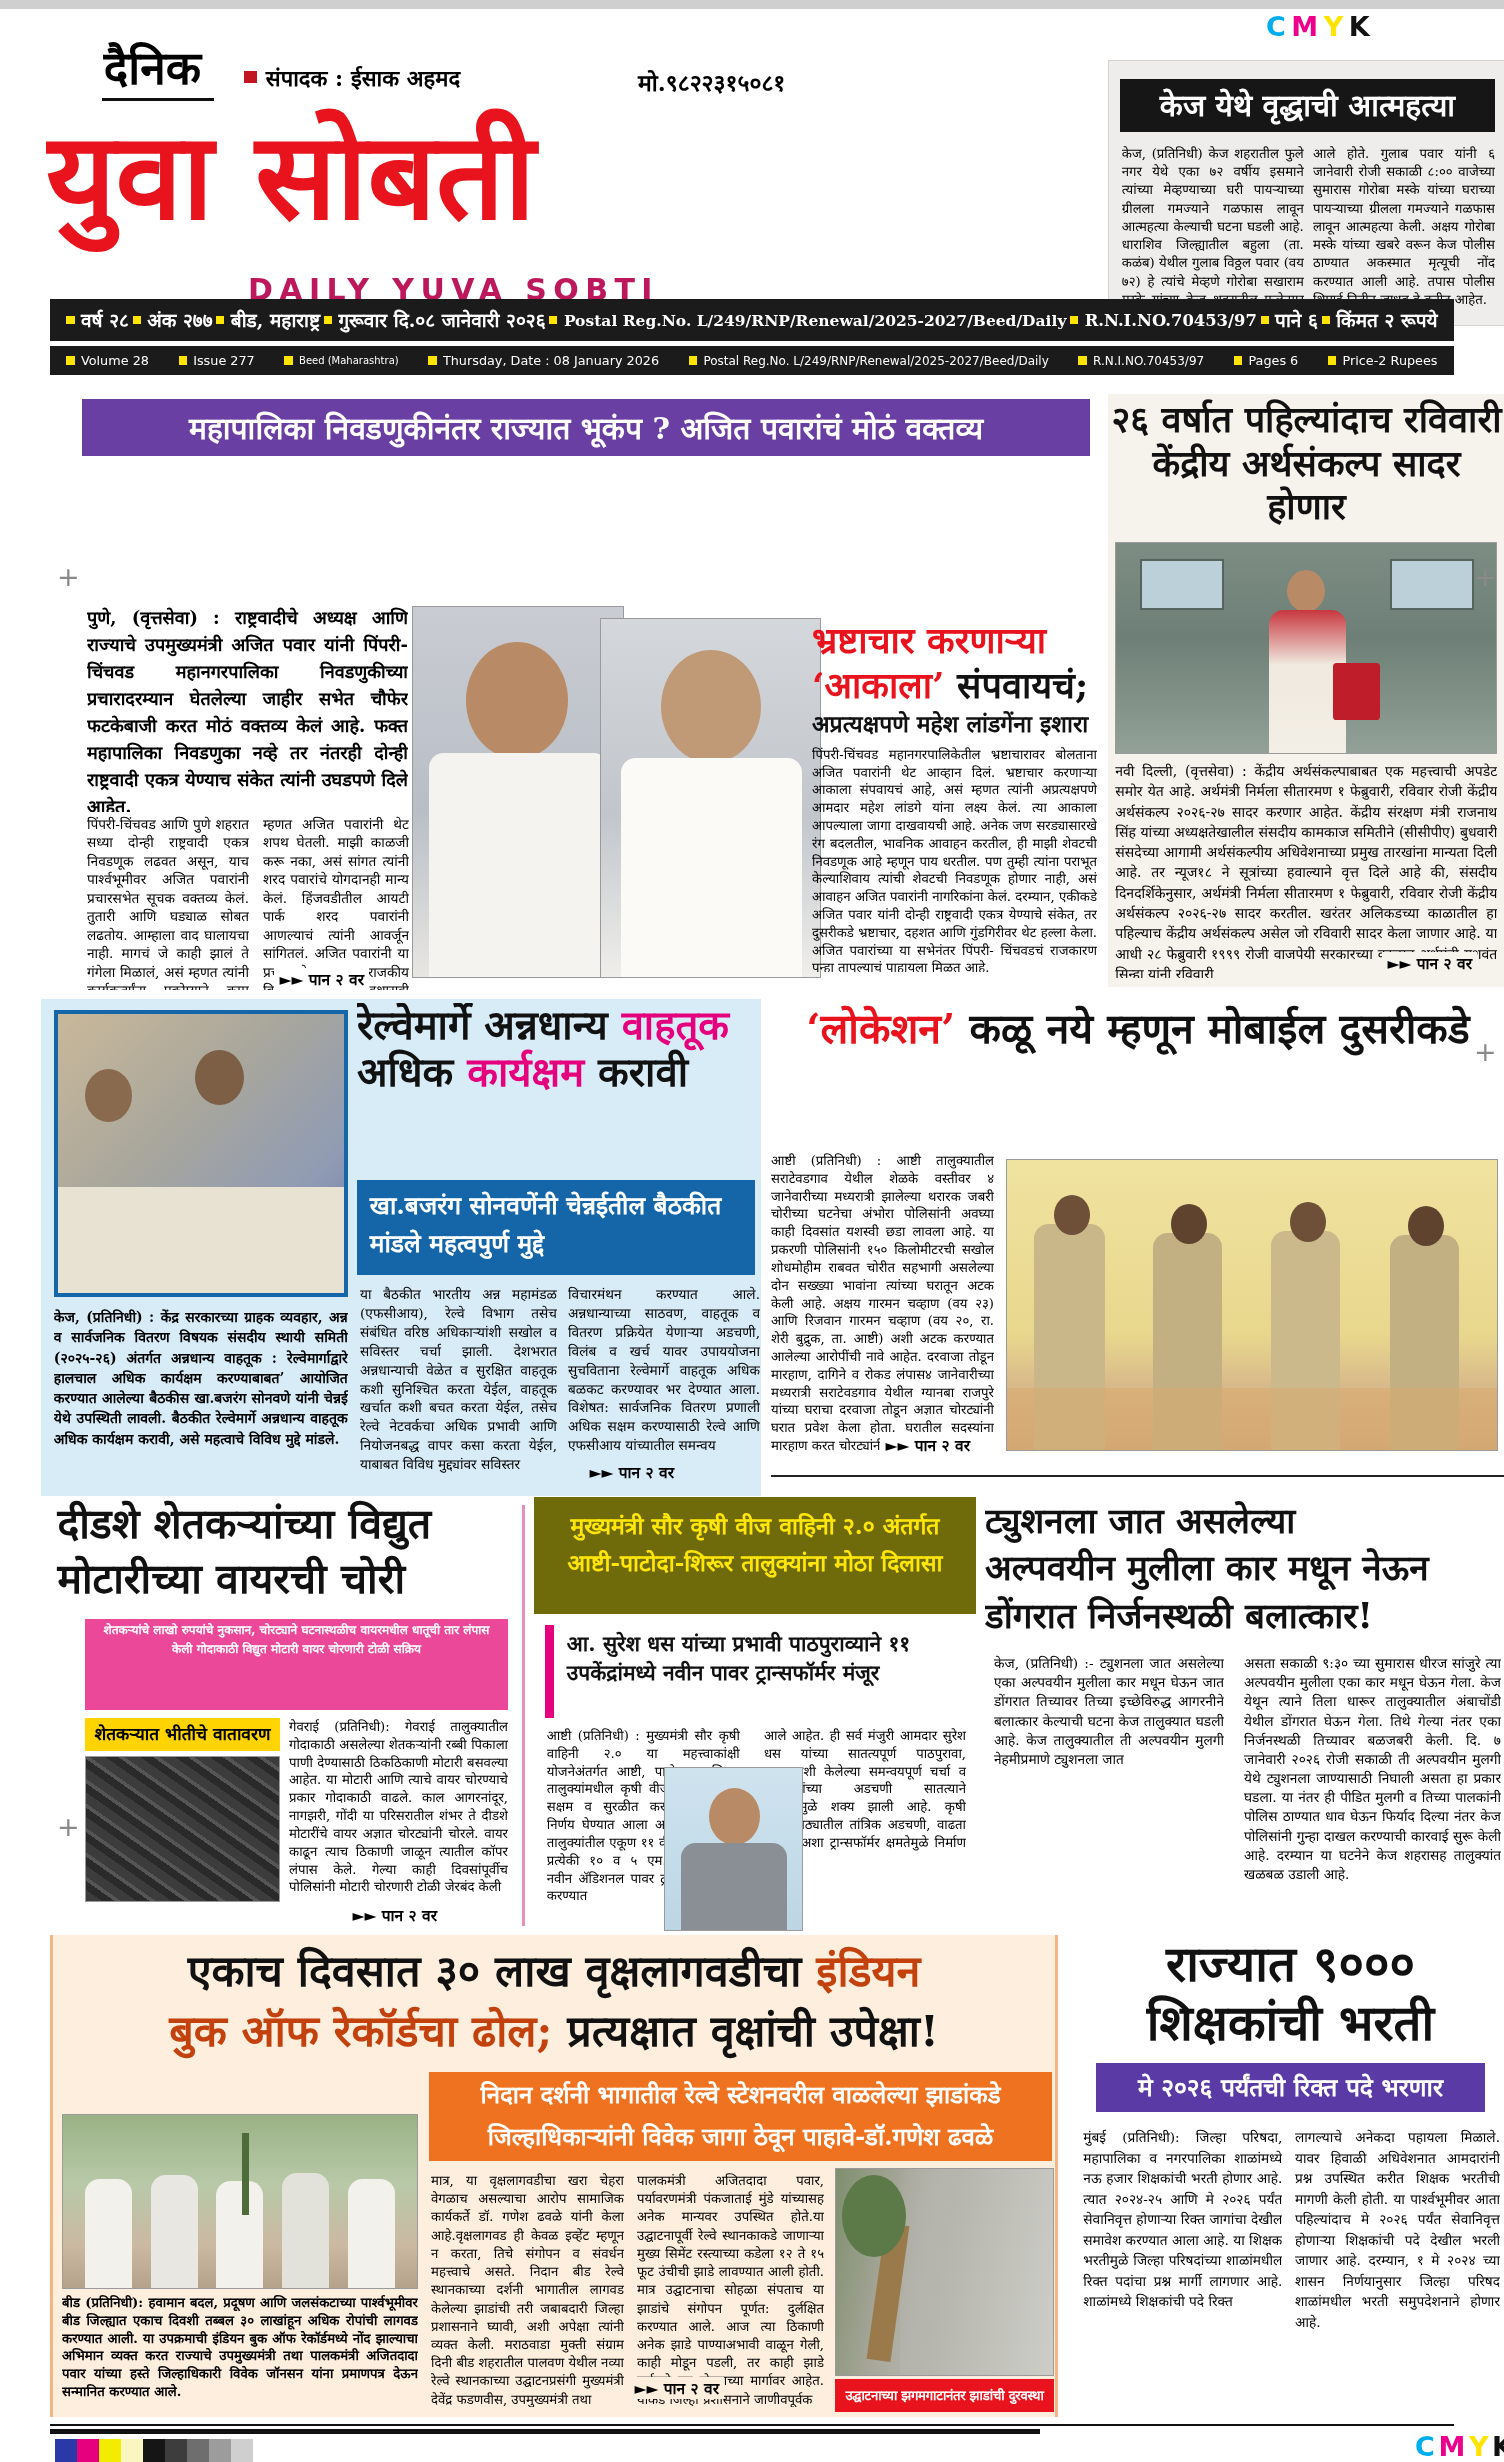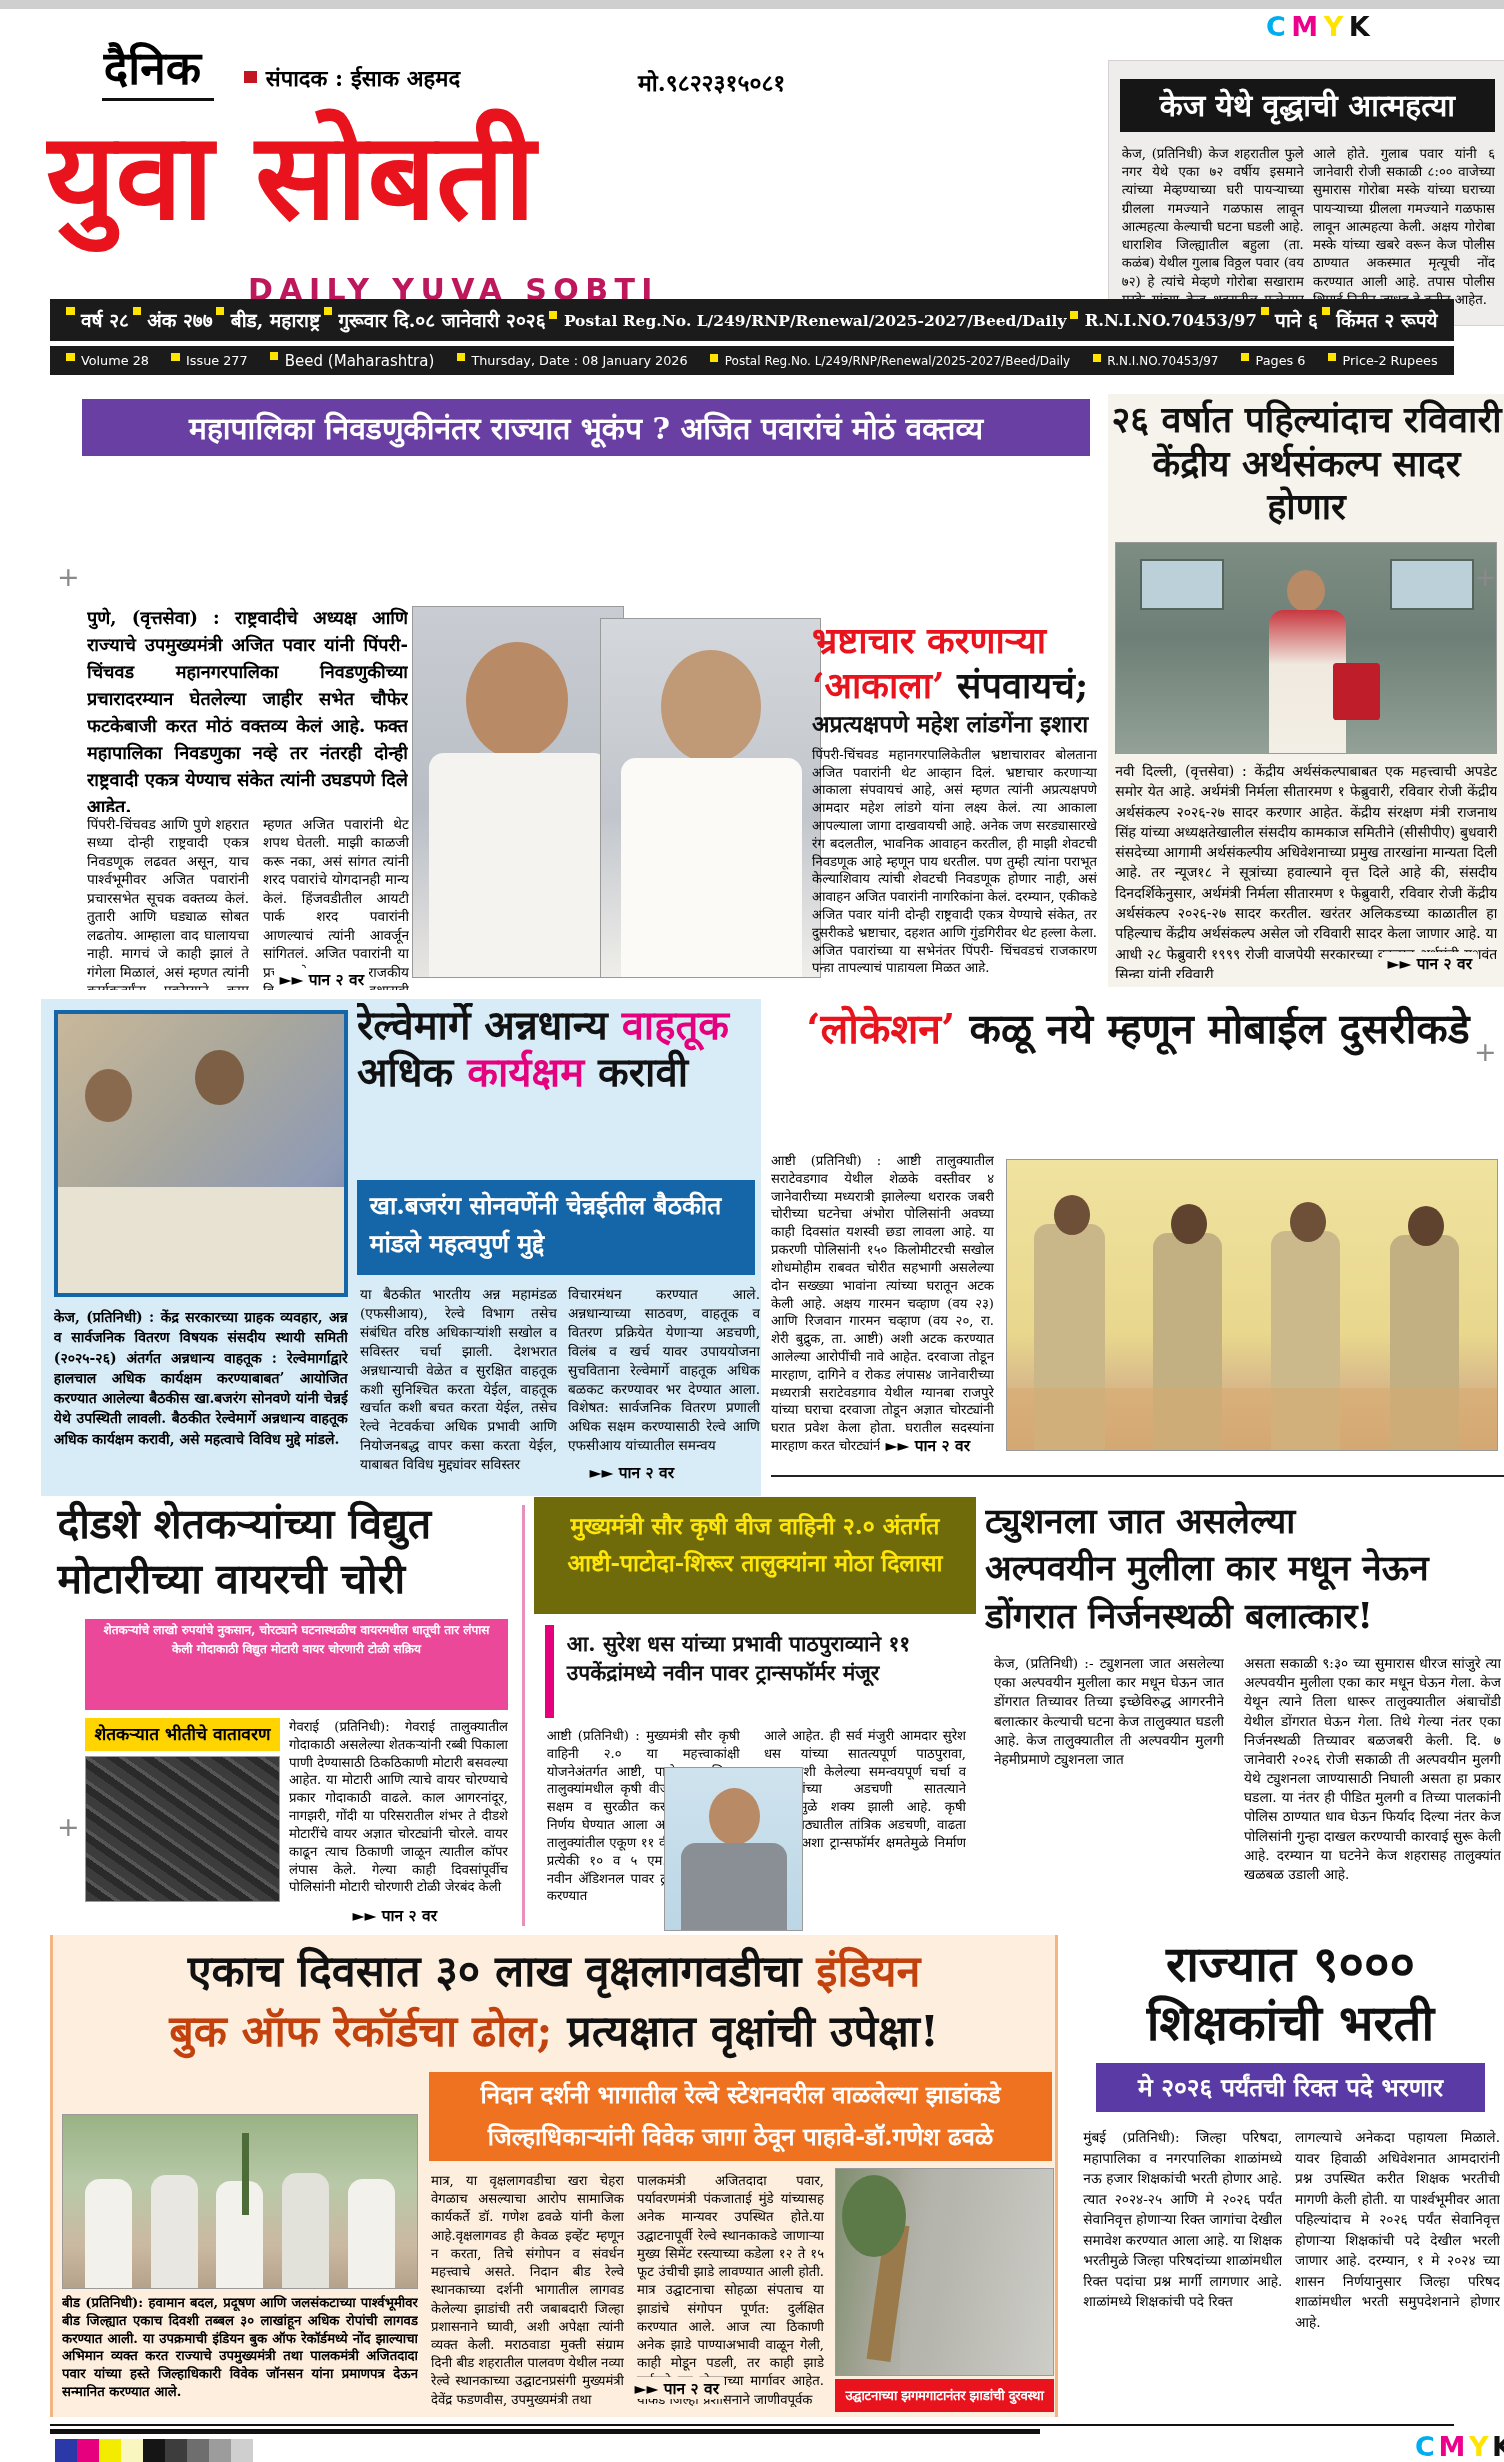--- a/index.html
+++ b/index.html
@@ -10,21 +10,21 @@
   .serif{font-family:"DejaVu Serif","Liberation Serif",serif}
   .b{font-weight:bold}
   .just{text-align:justify;text-justify:inter-word}
   .clip{overflow:hidden}
   .ctr{text-align:center}
   .white{color:#fff}
   .red{color:#e8131d}
   .magenta{color:#e5007d}
   .orange{color:#c2410c}
   .bar{background:#1b1b1b;color:#fff;display:flex;align-items:center;justify-content:space-between;padding:0 16.4px}
-  .bar .it{display:flex;white-space:nowrap}
+  .bar .it{display:flex;align-items:center;white-space:nowrap}
   .bar .sq{width:8.2px;height:8.2px;background:#ffe400;margin-right:6.4px;flex:0 0 auto}
   .photo{position:absolute;overflow:hidden;border:0.9px solid #9a9a9a}
   .more{position:absolute;font-family:"DejaVu Sans",sans-serif;font-weight:bold;font-size:15.5px;background:#fff;padding:0 5.5px;white-space:nowrap}
   .reg{position:absolute;color:#8a8a8a;font-size:27px;font-family:"DejaVu Sans",sans-serif;line-height:1}
   .sw{width:22px;height:27px;display:inline-block}
   .kick{background:#6a3fa3;color:#fff;display:flex;align-items:center;justify-content:center}
   .fig{position:absolute;border-radius:14.6px 14.6px 0 0}
   .head{position:absolute;border-radius:50%}
 </style>
 </head>
@@ -85,21 +85,21 @@
   </div>
   <div class="abs bar" style="left:50px;top:337px;width:1404px;height:29px">
     <span class="it sans" style="font-size:12.8px">
         <span class="sq"></span>
         <span>Volume 28</span>
       </span>
     <span class="it sans" style="font-size:12.8px">
         <span class="sq"></span>
         <span>Issue 277</span>
       </span>
-    <span class="it sans" style="font-size:15px">
+    <span class="it sans" style="font-size:10px">
         <span class="sq"></span>
         <span>Beed (Maharashtra)</span>
       </span>
     <span class="it sans" style="font-size:12.8px">
         <span class="sq"></span>
         <span>Thursday, Date : 08 January 2026</span>
       </span>
     <span class="it sans" style="font-size:12px">
         <span class="sq"></span>
         <span>Postal Reg.No. L/249/RNP/Renewal/2025-2027/Beed/Daily</span>

